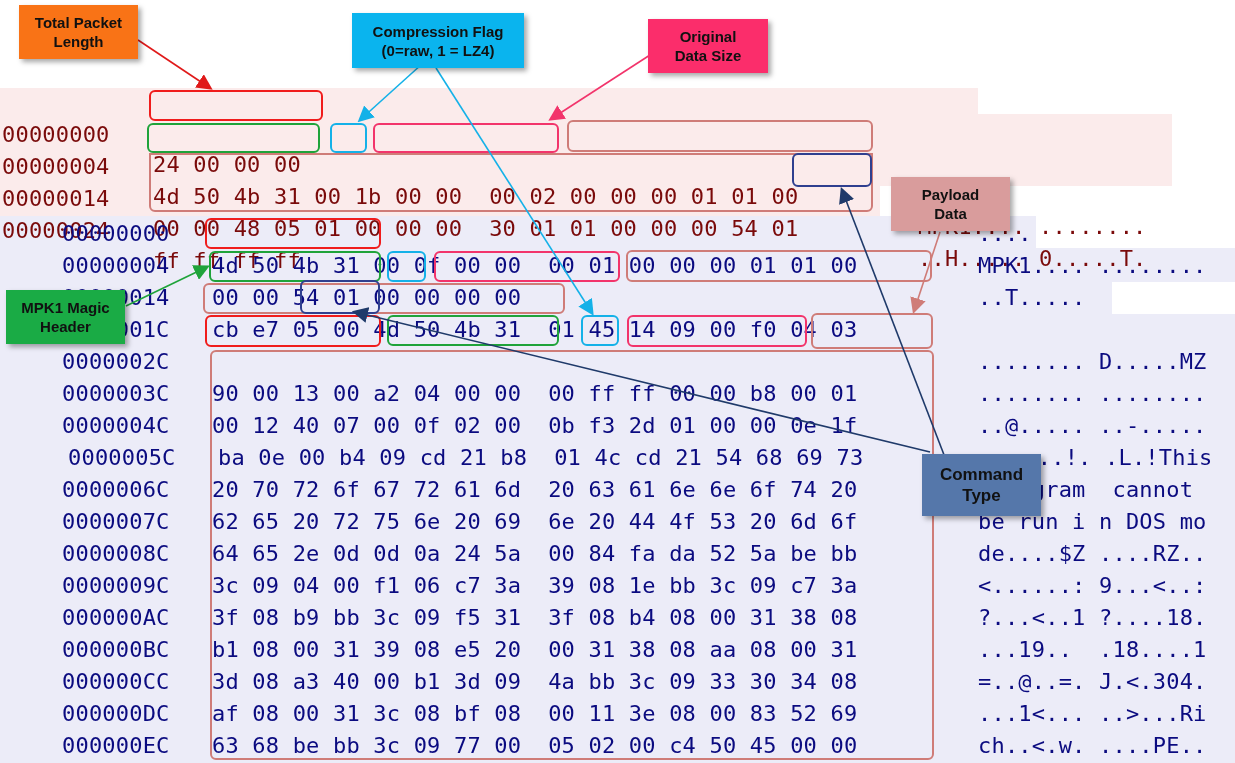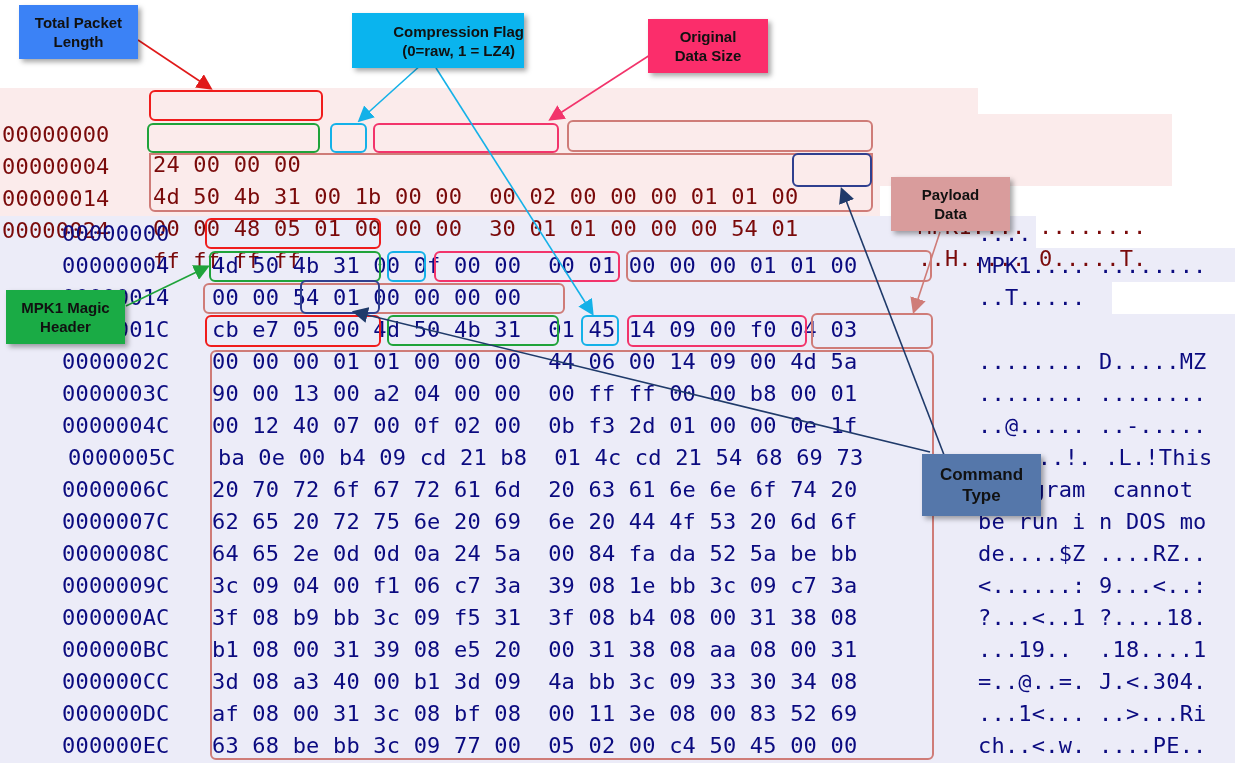--- a/index.html
+++ b/index.html
@@ -57,21 +57,21 @@
     <span class="hex" style="left:153px">ff ff ff ff</span>
     <span class="asc" style="left:918px"></span>
   </div>
 </div>
 
 <div>
   <div class="row blue-text" style="left:0;top:219px;width:1235px;"><span class="off" style="left:62px">00000000</span><span class="asc" style="left:978px">....</span></div>
   <div class="row blue-text" style="left:0;top:251px;width:1235px;"><span class="off" style="left:62px">00000004</span><span class="hex" style="left:212px">4d 50 4b 31 00 0f 00 00  00 01 00 00 00 01 01 00</span><span class="asc" style="left:978px">MPK1.... ........</span></div>
   <div class="row blue-text" style="left:0;top:283px;width:1235px;"><span class="off" style="left:62px">00000014</span><span class="hex" style="left:212px">00 00 54 01 00 00 00 00</span><span class="asc" style="left:978px">..T.....</span></div>
   <div class="row blue-text" style="left:0;top:315px;width:1235px;"><span class="off" style="left:62px">0000001C</span><span class="hex" style="left:212px">cb e7 05 00 4d 50 4b 31  01 45 14 09 00 f0 04 03</span></div>
-  <div class="row blue-text" style="left:0;top:347px;width:1235px;"><span class="off" style="left:62px">0000002C</span><span class="hex" style="left:212px">00 00 00 01 01 00 00 00  44 06 00 14 09 00 4d 5a</span><span class="asc" style="left:978px">........ D.....MZ</span></div>
+  <div class="row blue-text" style="left:0;top:347px;width:1235px;"><span class="off" style="left:62px">0000002C</span><span class="asc" style="left:978px">........ D.....MZ</span></div>
   <div class="row blue-text" style="left:0;top:379px;width:1235px;"><span class="off" style="left:62px">0000003C</span><span class="hex" style="left:212px">90 00 13 00 a2 04 00 00  00 ff ff 00 00 b8 00 01</span><span class="asc" style="left:978px">........ ........</span></div>
   <div class="row blue-text" style="left:0;top:411px;width:1235px;"><span class="off" style="left:62px">0000004C</span><span class="hex" style="left:212px">00 12 40 07 00 0f 02 00  0b f3 2d 01 00 00 0e 1f</span><span class="asc" style="left:978px">..@..... ..-.....</span></div>
   <div class="row blue-text" style="left:6px;top:443px;width:1235px;"><span class="off" style="left:62px">0000005C</span><span class="hex" style="left:212px">ba 0e 00 b4 09 cd 21 b8  01 4c cd 21 54 68 69 73</span><span class="asc" style="left:978px">......!. .L.!This</span></div>
   <div class="row blue-text" style="left:0;top:475px;width:1235px;"><span class="off" style="left:62px">0000006C</span><span class="hex" style="left:212px">20 70 72 6f 67 72 61 6d  20 63 61 6e 6e 6f 74 20</span><span class="asc" style="left:978px"> program  cannot </span></div>
   <div class="row blue-text" style="left:0;top:507px;width:1235px;"><span class="off" style="left:62px">0000007C</span><span class="hex" style="left:212px">62 65 20 72 75 6e 20 69  6e 20 44 4f 53 20 6d 6f</span><span class="asc" style="left:978px">be run i n DOS mo</span></div>
   <div class="row blue-text" style="left:0;top:539px;width:1235px;"><span class="off" style="left:62px">0000008C</span><span class="hex" style="left:212px">64 65 2e 0d 0d 0a 24 5a  00 84 fa da 52 5a be bb</span><span class="asc" style="left:978px">de....$Z ....RZ..</span></div>
   <div class="row blue-text" style="left:0;top:571px;width:1235px;padding-left:32px;"><span class="off" style="left:62px">0000009C</span><span class="hex" style="left:212px">3c 09 04 00 f1 06 c7 3a  39 08 1e bb 3c 09 c7 3a</span><span class="asc" style="left:978px">&lt;......: 9...&lt;..:</span></div>
   <div class="row blue-text" style="left:0;top:603px;width:1235px;"><span class="off" style="left:62px">000000AC</span><span class="hex" style="left:212px">3f 08 b9 bb 3c 09 f5 31  3f 08 b4 08 00 31 38 08</span><span class="asc" style="left:978px">?...&lt;..1 ?....18.</span></div>
   <div class="row blue-text" style="left:0;top:635px;width:1235px;"><span class="off" style="left:62px">000000BC</span><span class="hex" style="left:212px">b1 08 00 31 39 08 e5 20  00 31 38 08 aa 08 00 31</span><span class="asc" style="left:978px">...19..  .18....1</span></div>
   <div class="row blue-text" style="left:0;top:667px;width:1235px;"><span class="off" style="left:62px">000000CC</span><span class="hex" style="left:212px">3d 08 a3 40 00 b1 3d 09  4a bb 3c 09 33 30 34 08</span><span class="asc" style="left:978px">=..@..=. J.&lt;.304.</span></div>
@@ -125,25 +125,25 @@
   <line x1="138" y1="40" x2="210" y2="88" stroke="#e01919" stroke-width="1.6" marker-end="url(#ar-red)"></line>
   <line x1="422" y1="64" x2="360" y2="120" stroke="#14b1e8" stroke-width="1.6" marker-end="url(#ar-cyan)"></line>
   <line x1="436" y1="68" x2="592" y2="313" stroke="#14b1e8" stroke-width="1.6" marker-end="url(#ar-cyan)"></line>
   <line x1="650" y1="55" x2="551" y2="119" stroke="#f2346b" stroke-width="1.6" marker-end="url(#ar-pink)"></line>
   <line x1="126" y1="306" x2="207" y2="267" stroke="#1fa33a" stroke-width="1.6" marker-end="url(#ar-green)"></line>
   <line x1="946" y1="460" x2="842" y2="190" stroke="#1f3a6a" stroke-width="1.6" marker-end="url(#ar-navy)"></line>
   <line x1="930" y1="452" x2="355" y2="312" stroke="#1f3a6a" stroke-width="1.6" marker-end="url(#ar-navy)"></line>
   <line x1="940" y1="232" x2="914" y2="311" stroke="#cf7c78" stroke-width="1.6" marker-end="url(#ar-tan)"></line>
 </svg>
 
-<div class="callout" style="left:19px;top:5px;width:119px;height:54px;background:#3b82f6;">
+<div class="callout" style="left:19px;top:5px;width:119px;height:54px;background:#f97316;">
   <span style="white-space:pre-line;">Total Packet
 Length</span>
 </div>
-<div class="callout" style="left:352px;top:13px;width:172px;height:55px;background:#0ab4ee;justify-content:flex-end;">
+<div class="callout" style="left:352px;top:13px;width:172px;height:55px;background:#0ab4ee;">
   <span style="white-space:pre-line;">Compression Flag
 (0=raw, 1 = LZ4)</span>
 </div>
 <div class="callout" style="left:648px;top:19px;width:120px;height:54px;background:#fb2d6b;">
   <span style="white-space:pre-line;">Original
 Data Size</span>
 </div>
 <div class="callout" style="left:891px;top:177px;width:119px;height:54px;background:#d99c9c;">
   <span style="white-space:pre-line;">Payload
 Data</span>

